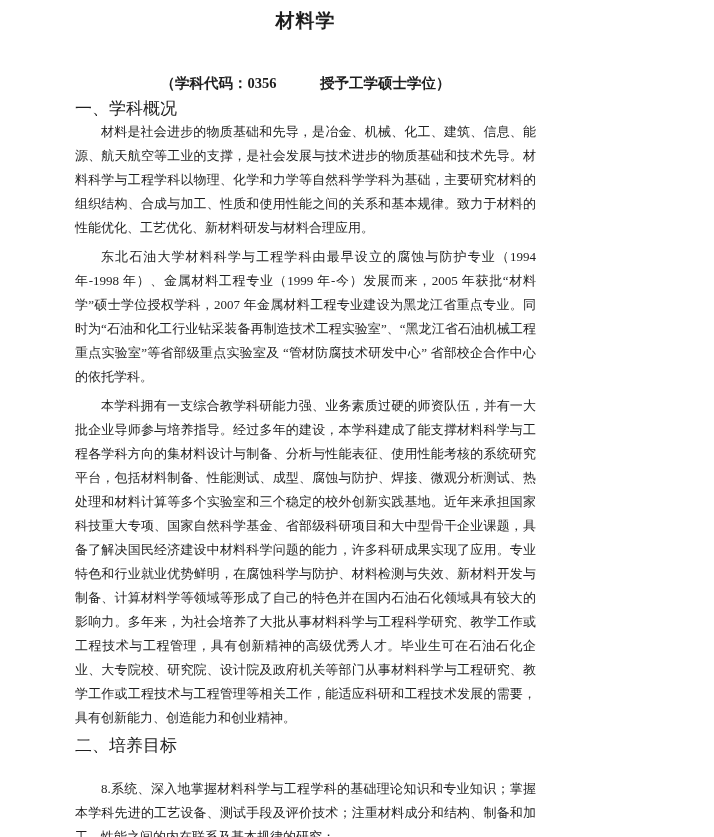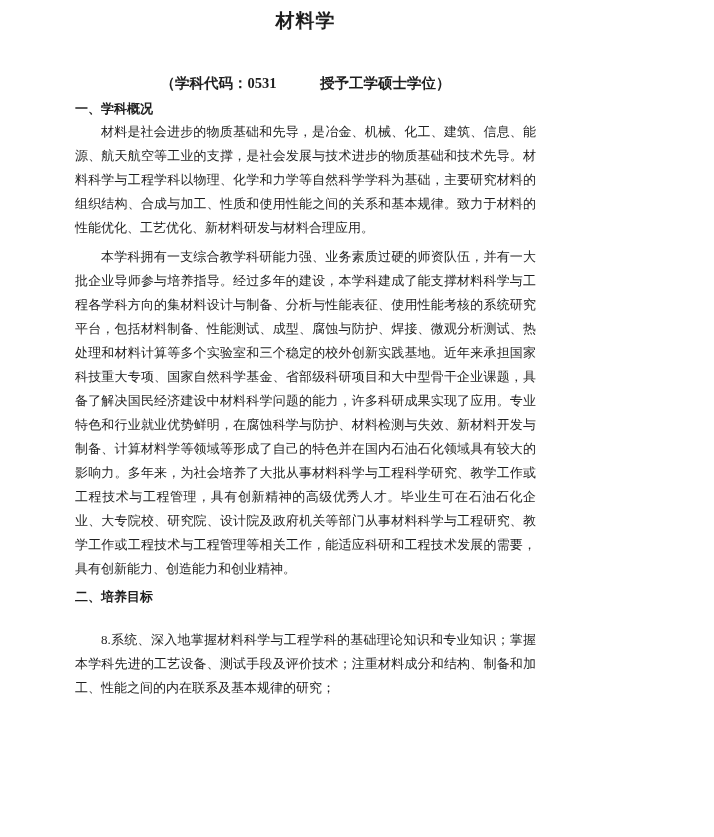--- a/index.html
+++ b/index.html
@@ -31,22 +31,22 @@
   }
   .doc-subtitle {
     text-align: center;
     font-size: 14.5px;
     font-weight: bold;
     line-height: 22px;
     margin: 0 0 4px 0;
     white-space: pre;
   }
   .heading {
-    font-size: 13px;
-    font-weight: bold;
+    font-size: 17px;
+    font-weight: normal;
     line-height: 22px;
     margin: 0;
   }
   .heading.second {
     margin: 5px 0 20px 0;
   }
   p.body {
     font-size: 13px;
     line-height: 24px;
     text-align: justify;
@@ -57,25 +57,26 @@
     margin: 0;
   }
 </style>
 </head>
 <body>
 
 <div class="page">
 
   <div class="doc-title">材料学</div>
 
-  <div class="doc-subtitle">（学科代码：0531　　　授予工学硕士学位）</div>
+  <div class="doc-subtitle">（学科代码：0356　　　授予工学硕士学位）</div>
 
   <div class="section">
     <div class="heading">一、学科概况</div>
     <p class="body">材料是社会进步的物质基础和先导，是冶金、机械、化工、建筑、信息、能源、航天航空等工业的支撑，是社会发展与技术进步的物质基础和技术先导。材料科学与工程学科以物理、化学和力学等自然科学学科为基础，主要研究材料的组织结构、合成与加工、性质和使用性能之间的关系和基本规律。致力于材料的性能优化、工艺优化、新材料研发与材料合理应用。</p>
+    <p class="body">东北石油大学材料科学与工程学科由最早设立的腐蚀与防护专业（1994 年-1998 年）、金属材料工程专业（1999 年-今）发展而来，2005 年获批“材料学”硕士学位授权学科，2007 年金属材料工程专业建设为黑龙江省重点专业。同时为“石油和化工行业钻采装备再制造技术工程实验室”、“黑龙江省石油机械工程重点实验室”等省部级重点实验室及 “管材防腐技术研发中心” 省部校企合作中心的依托学科。</p>
     <p class="body">本学科拥有一支综合教学科研能力强、业务素质过硬的师资队伍，并有一大批企业导师参与培养指导。经过多年的建设，本学科建成了能支撑材料科学与工程各学科方向的集材料设计与制备、分析与性能表征、使用性能考核的系统研究平台，包括材料制备、性能测试、成型、腐蚀与防护、焊接、微观分析测试、热处理和材料计算等多个实验室和三个稳定的校外创新实践基地。近年来承担国家科技重大专项、国家自然科学基金、省部级科研项目和大中型骨干企业课题，具备了解决国民经济建设中材料科学问题的能力，许多科研成果实现了应用。专业特色和行业就业优势鲜明，在腐蚀科学与防护、材料检测与失效、新材料开发与制备、计算材料学等领域等形成了自己的特色并在国内石油石化领域具有较大的影响力。多年来，为社会培养了大批从事材料科学与工程科学研究、教学工作或工程技术与工程管理，具有创新精神的高级优秀人才。毕业生可在石油石化企业、大专院校、研究院、设计院及政府机关等部门从事材料科学与工程研究、教学工作或工程技术与工程管理等相关工作，能适应科研和工程技术发展的需要，具有创新能力、创造能力和创业精神。</p>
   </div>
 
   <div class="section">
     <div class="heading second">二、培养目标</div>
     <p class="body">8.系统、深入地掌握材料科学与工程学科的基础理论知识和专业知识；掌握本学科先进的工艺设备、测试手段及评价技术；注重材料成分和结构、制备和加工、性能之间的内在联系及基本规律的研究；</p>
   </div>
 
 </div>
 

